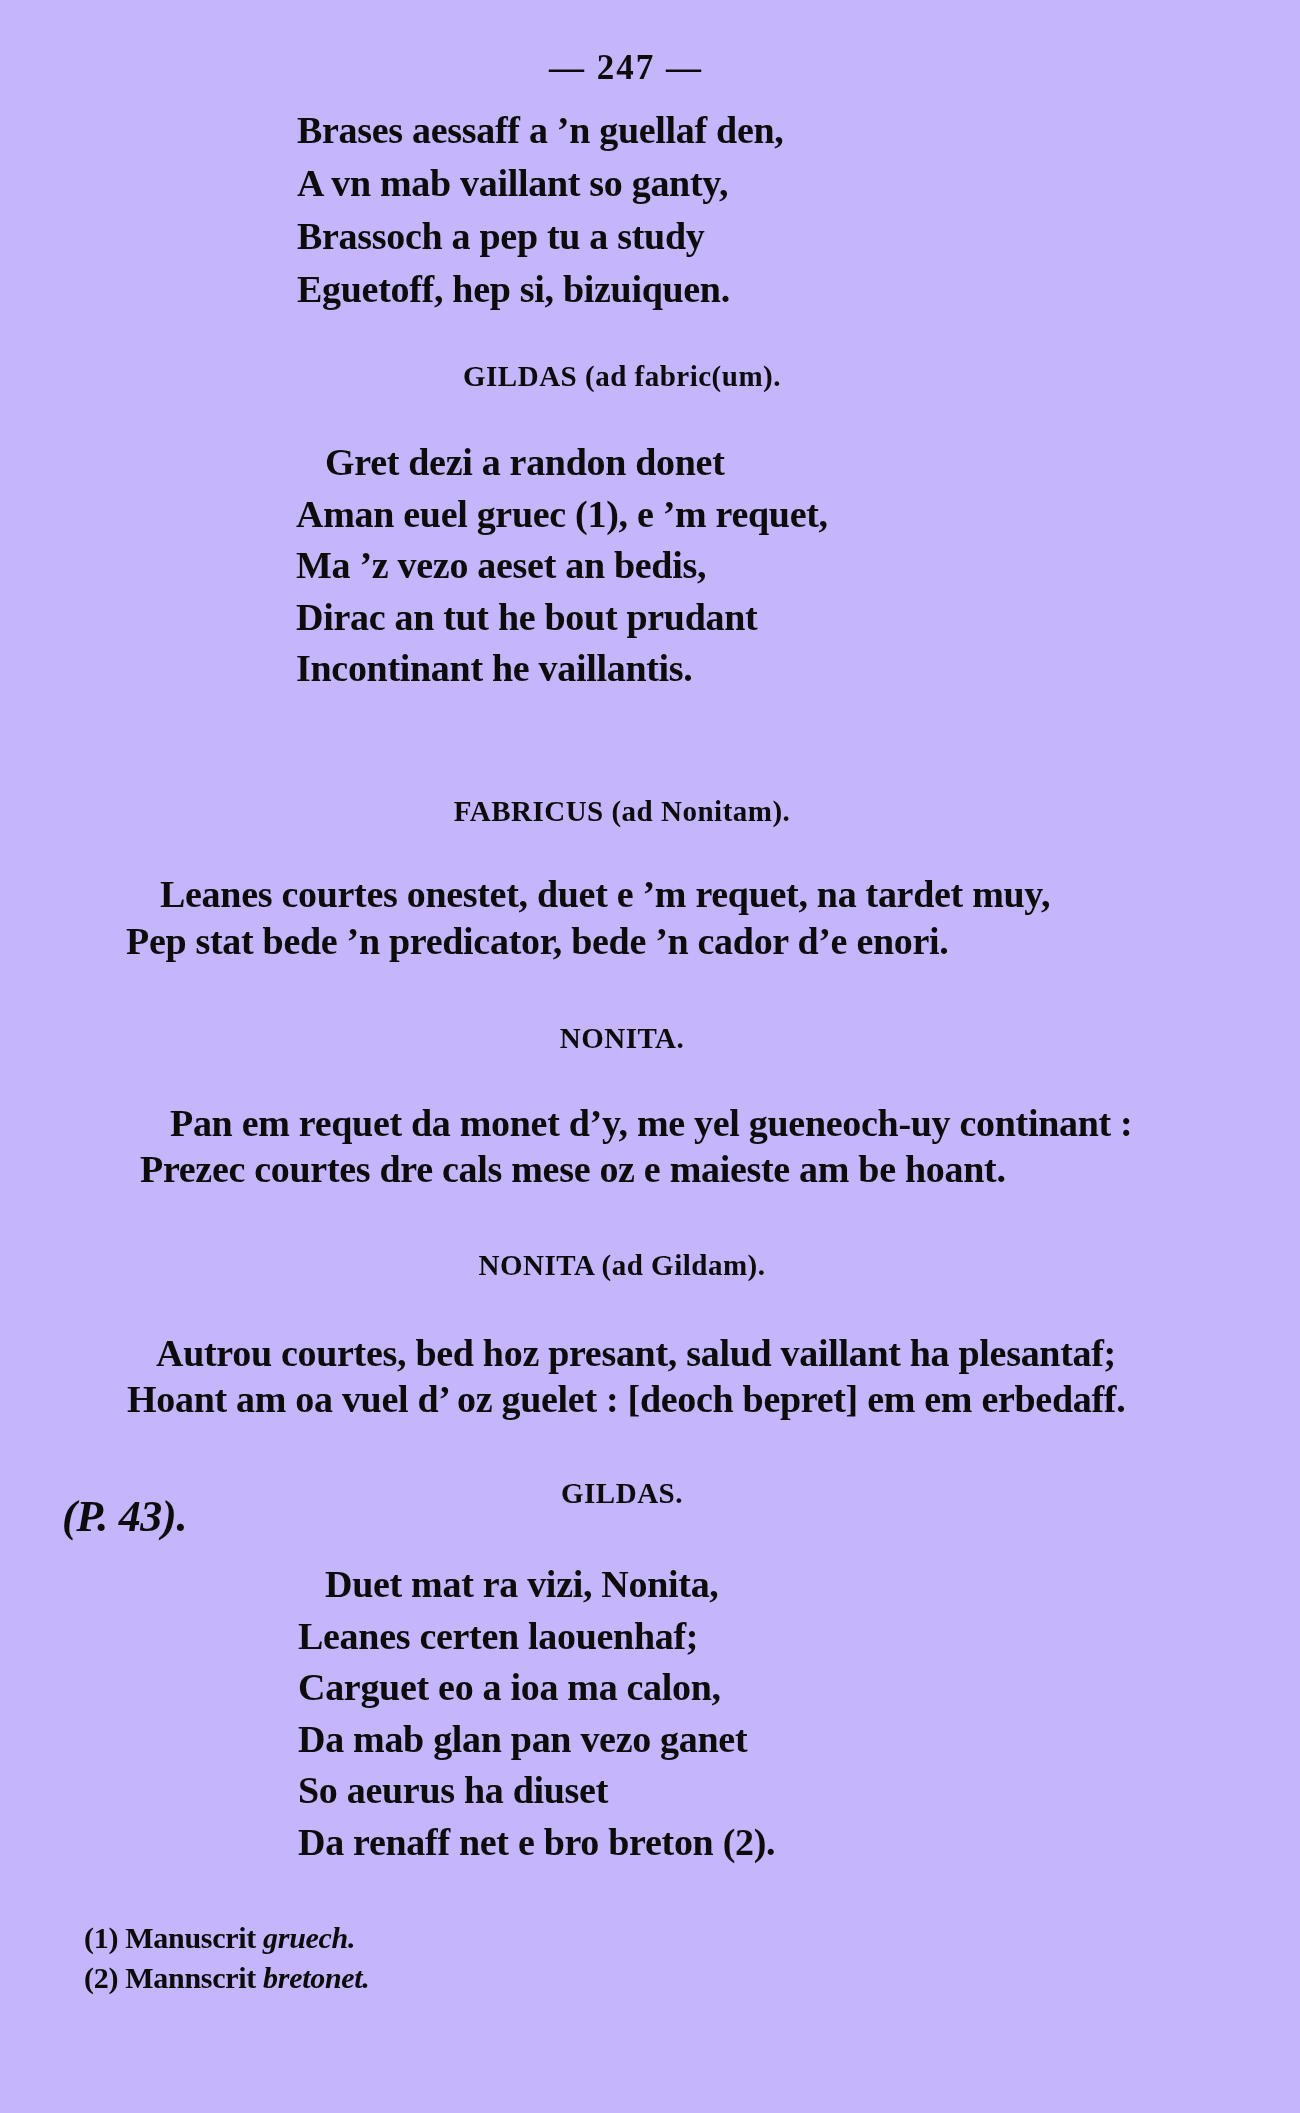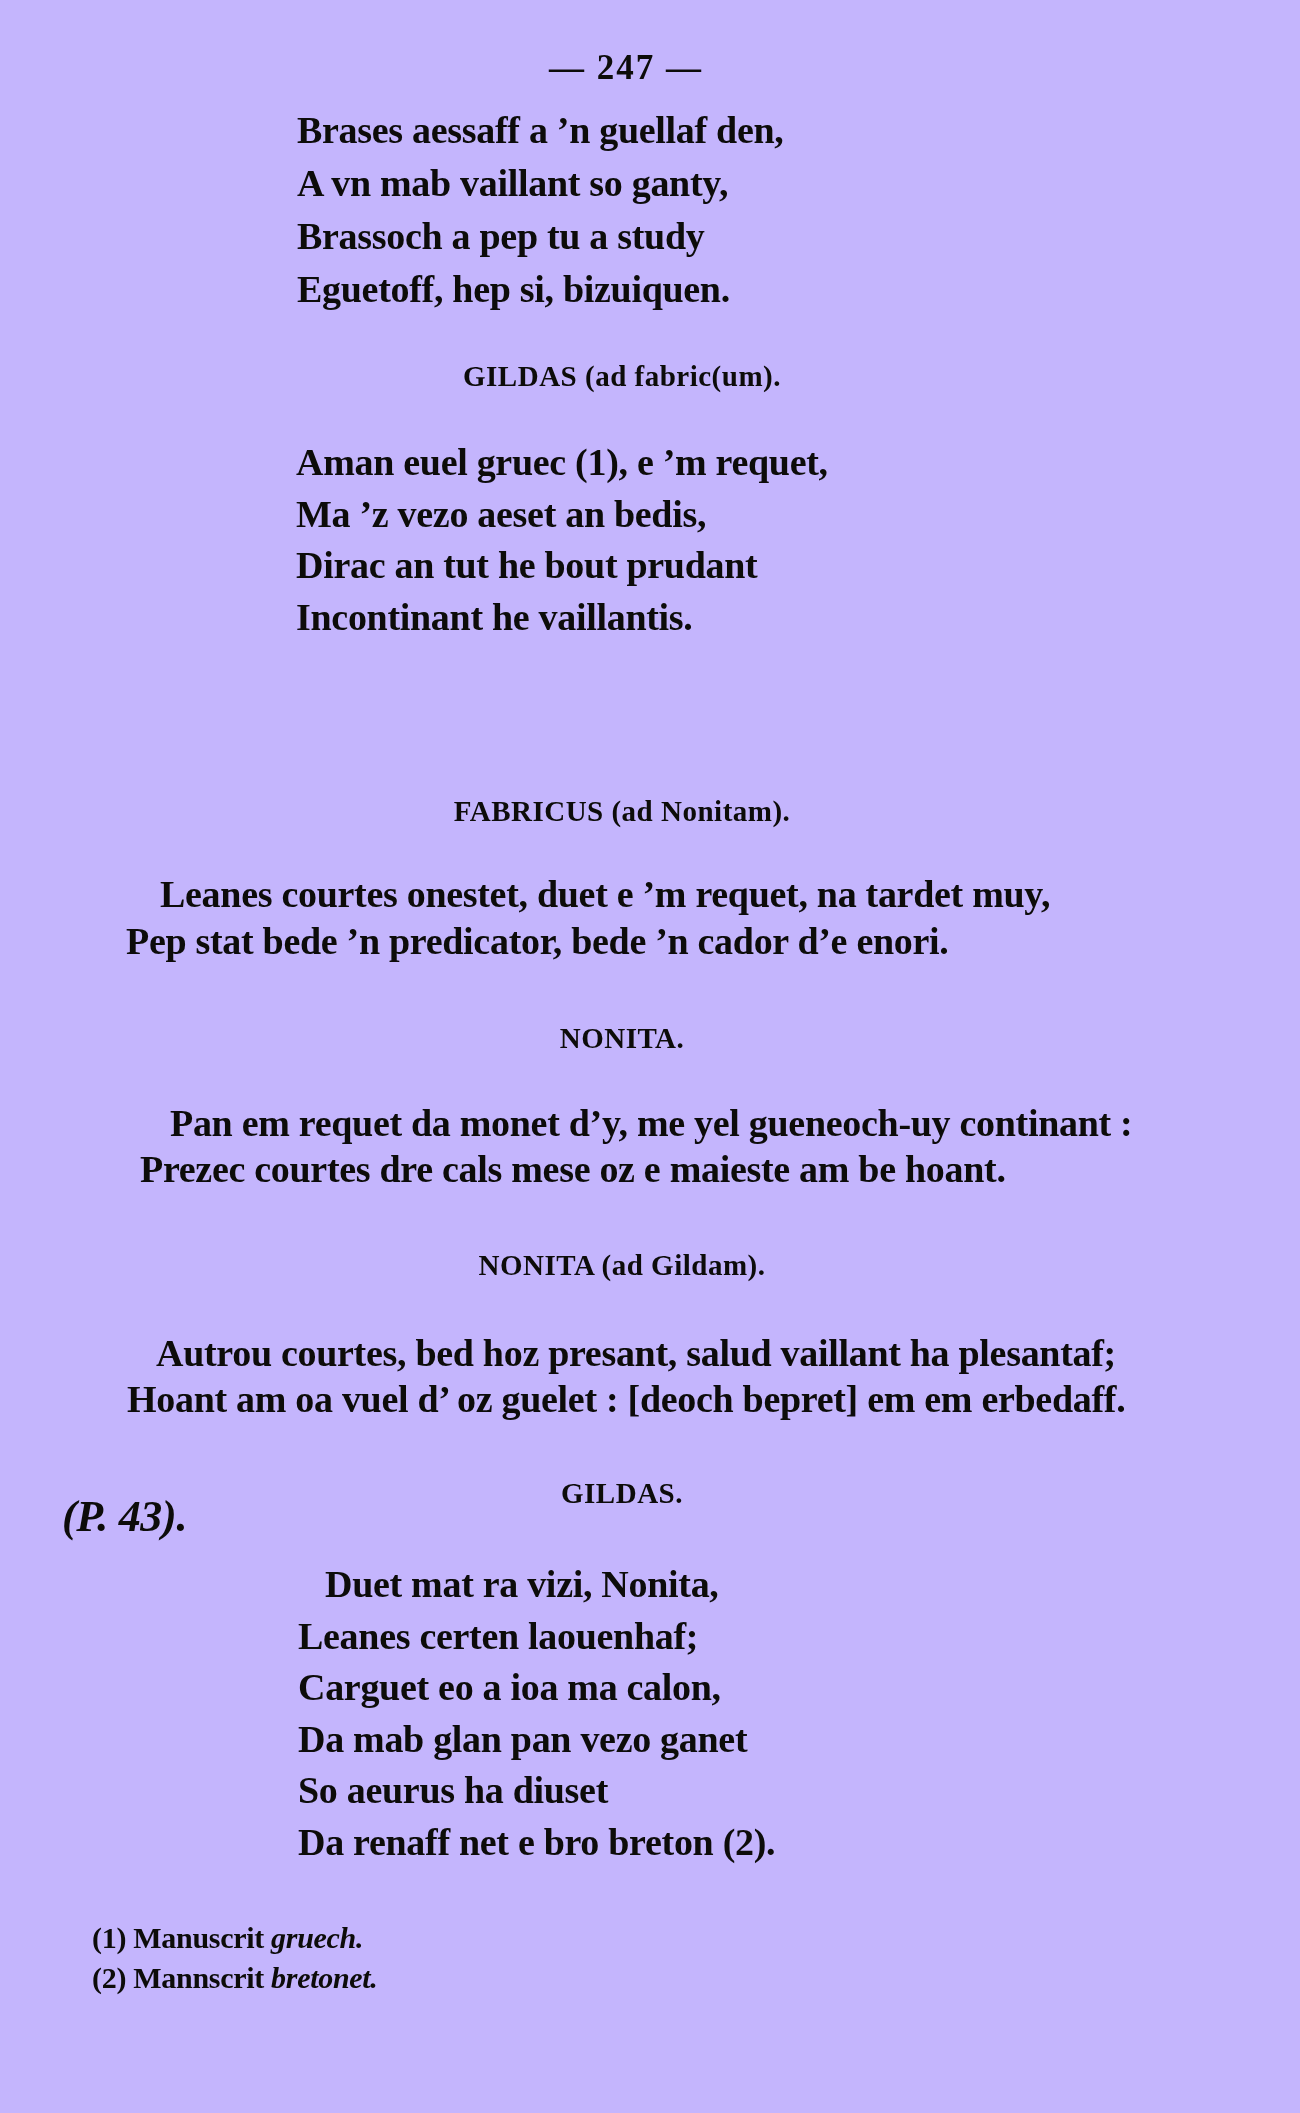--- a/index.html
+++ b/index.html
@@ -47,21 +47,21 @@
     position: absolute;
     left: 62px;
     top: 1491px;
     font-size: 44px;
     letter-spacing: -0.3px;
     white-space: nowrap;
     font-style: italic;
   }
   .footnotes {
     position: absolute;
-    left: 92px;
+    left: 84px;
     top: 1918px;
     font-size: 30px;
     line-height: 40px;
     letter-spacing: -0.3px;
   }
   .footnotes .fn { white-space: nowrap; }
   .footnotes .term { font-style: italic; }
 </style>
 </head>
 <body>
@@ -72,20 +72,21 @@
 
   <div class="stanza" style="left:297px; top:104px; line-height:53px;">
     <div class="line">Brases aessaff a ’n guellaf den,</div>
     <div class="line">A vn mab vaillant so ganty,</div>
     <div class="line">Brassoch a pep tu a study</div>
     <div class="line">Eguetoff, hep si, bizuiquen.</div>
   </div>
 
   <div class="heading" style="top:362px;">GILDAS (ad fabric(um).</div>
   <div class="stanza" style="left:296px; top:437px; line-height:51.5px;">
+    <div class="line ind29">Gret dezi a randon donet</div>
     <div class="line">Aman euel gruec (1), e ’m requet,</div>
     <div class="line">Ma ’z vezo aeset an bedis,</div>
     <div class="line">Dirac an tut he bout prudant</div>
     <div class="line">Incontinant he vaillantis.</div>
   </div>
 
   <div class="heading" style="top:797px;">FABRICUS (ad Nonitam).</div>
   <div class="stanza" style="left:126px; top:871px; line-height:47px;">
     <div class="line ind34">Leanes courtes onestet, duet e ’m requet, na tardet muy,</div>
     <div class="line">Pep stat bede ’n predicator, bede ’n cador d’e enori.</div>

